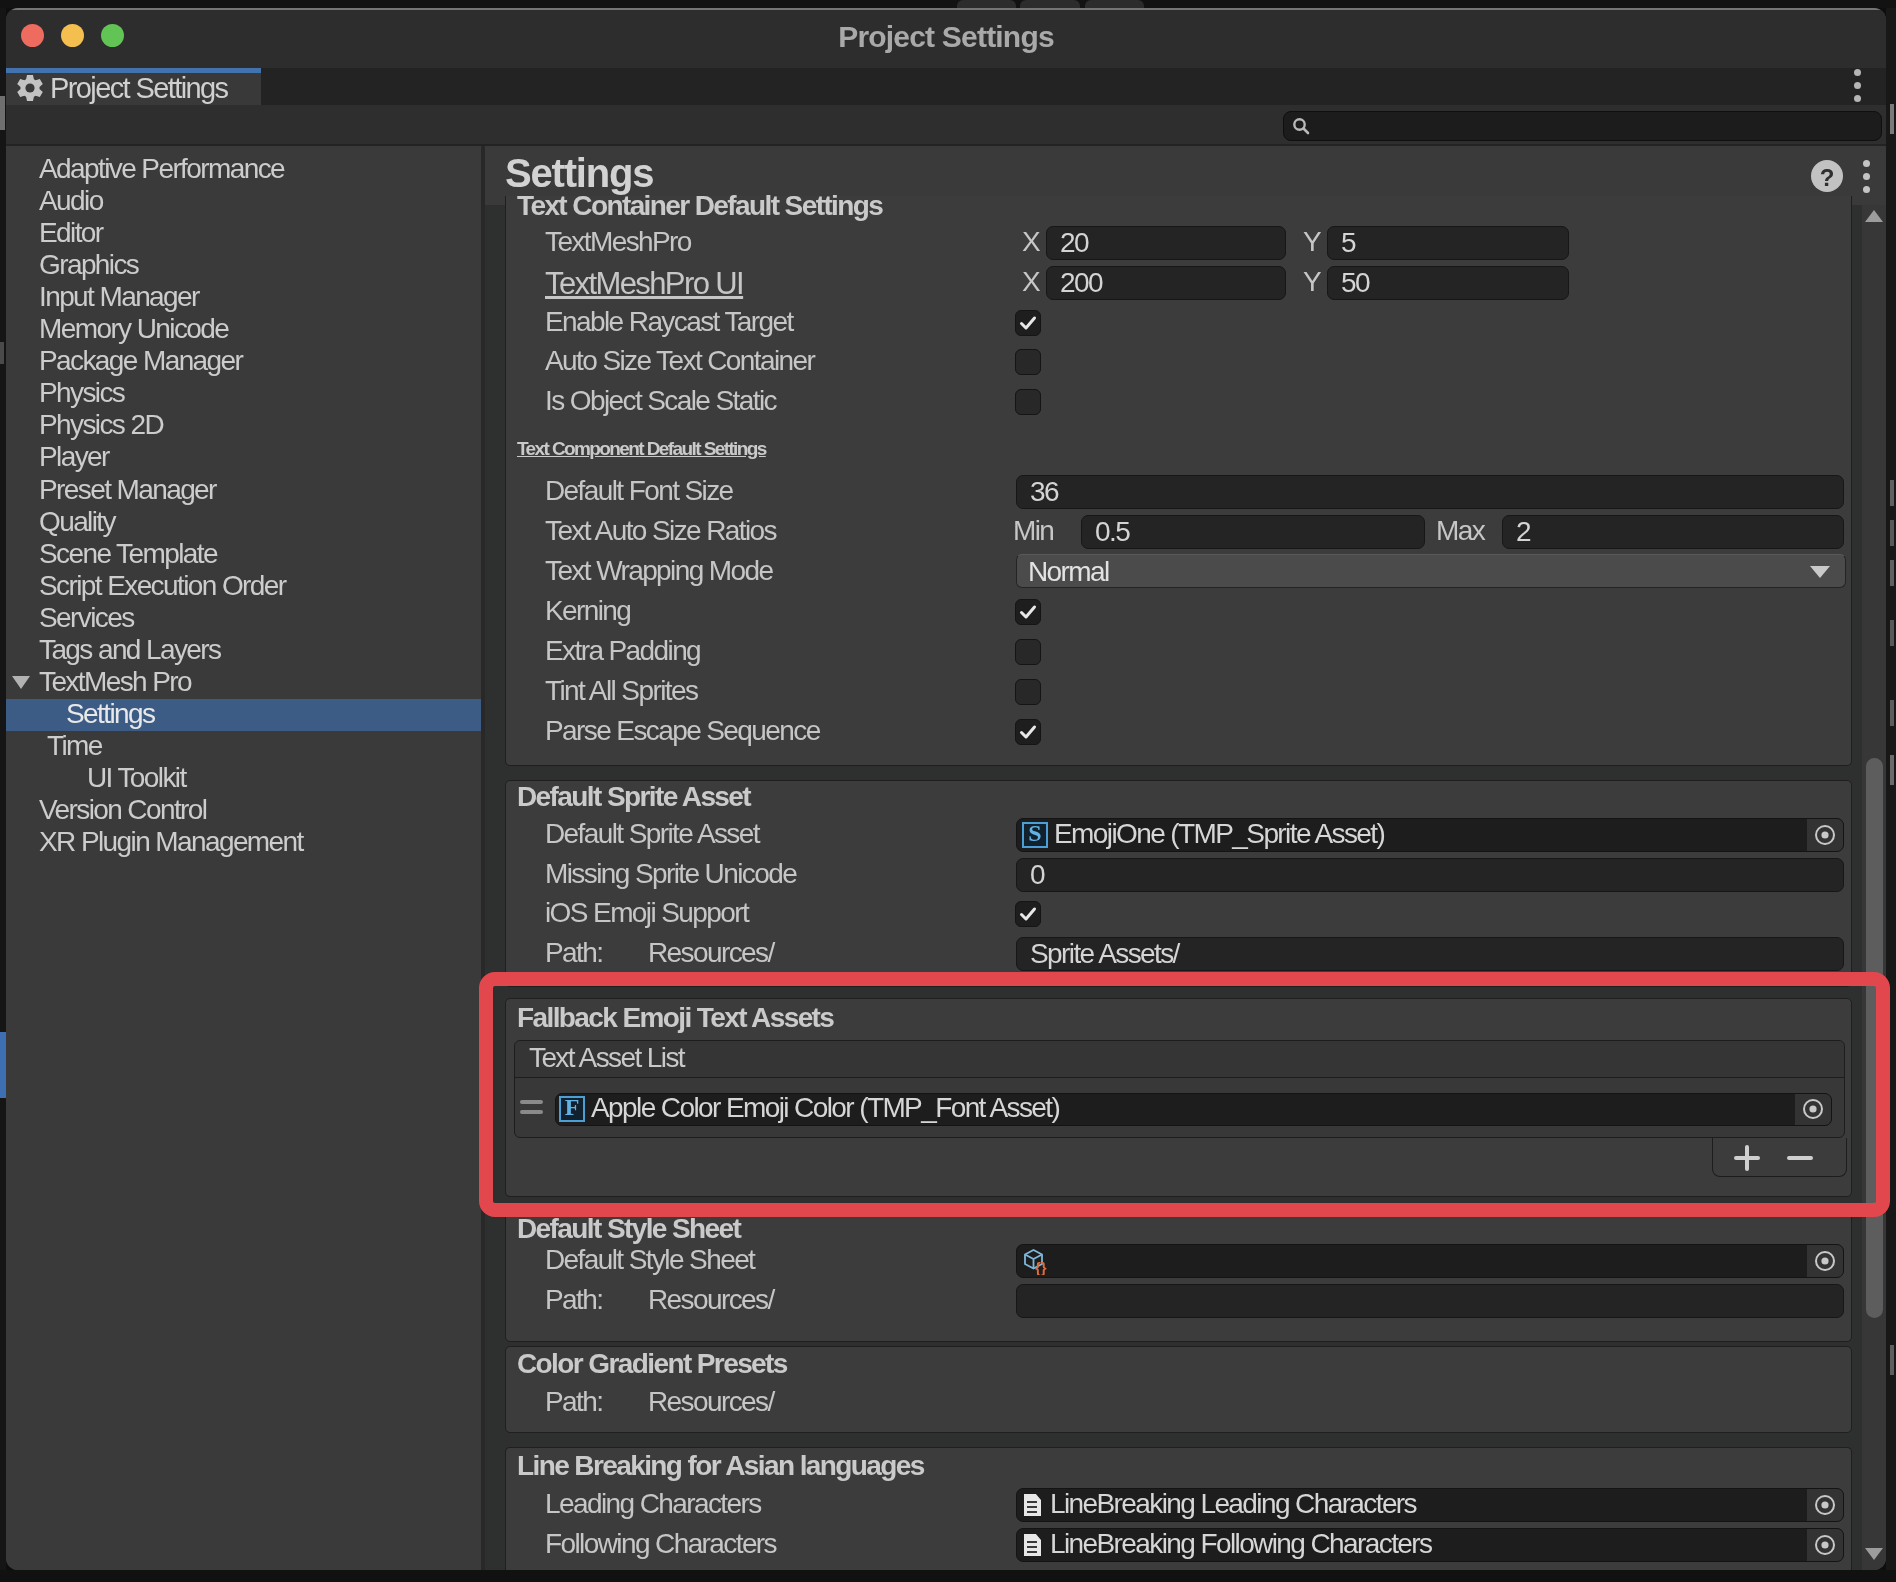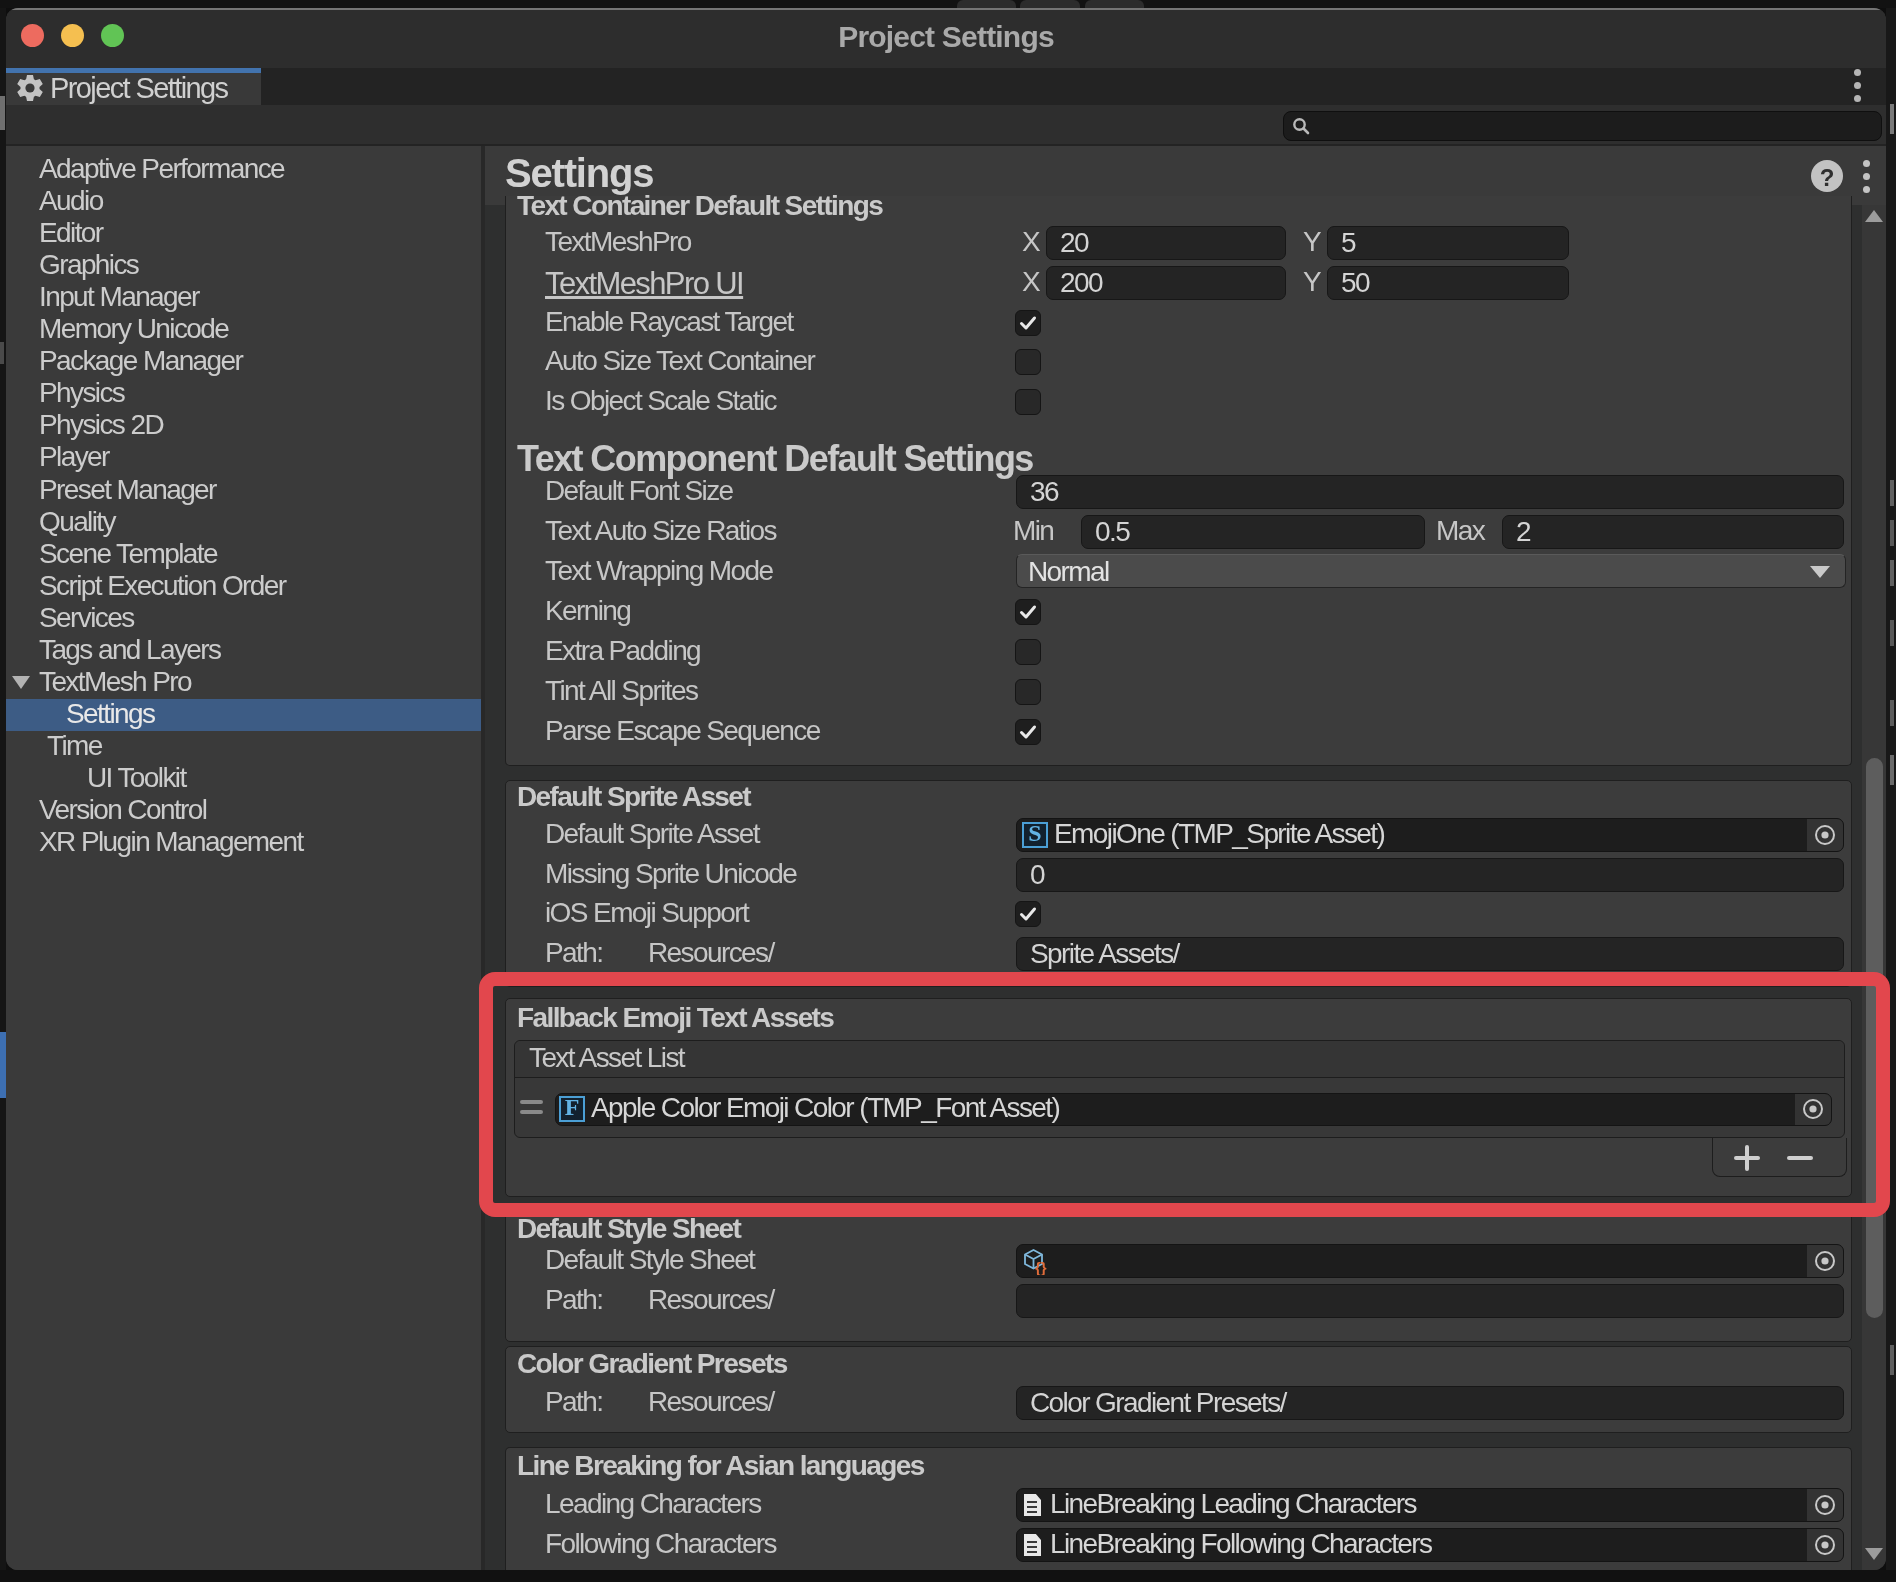--- a/index.html
+++ b/index.html
@@ -111,21 +111,21 @@
 <div class="fld" style="left:1327px;top:266px;width:242px;height:34px;line-height:31px;">50</div>
 <div class="t" style="left:545px;top:306px;font-size:28px;">Enable Raycast Target</div>
 <div class="cb" style="left:1015px;top:310px;background:#1e1e1e;"></div>
       <svg class="a" style="left:1018px;top:313px;" width="20" height="20" viewBox="0 0 20 20">
         <polyline points="3.5,10.5 8,15 16.5,5" fill="none" stroke="#e8e8e8" stroke-width="3" stroke-linecap="round" stroke-linejoin="round"></polyline>
       </svg>
 <div class="t" style="left:545px;top:345px;font-size:28px;">Auto Size Text Container</div>
 <div class="cb" style="left:1015px;top:349px;background:#282828;"></div>
 <div class="t" style="left:545px;top:385px;font-size:28px;">Is Object Scale Static</div>
 <div class="cb" style="left:1015px;top:389px;background:#282828;"></div>
-<div class="t b" style="left:517px;top:438px;font-size:36px;">Text Component Default Settings</div>
+<div class="t b" style="left:517px;top:438px;font-size:19px;text-decoration:underline;">Text Component Default Settings</div>
 <div class="t" style="left:545px;top:475px;font-size:28px;">Default Font Size</div>
 <div class="fld" style="left:1016px;top:475px;width:828px;height:34px;line-height:31px;">36</div>
 <div class="t" style="left:545px;top:515px;font-size:28px;">Text Auto Size Ratios</div>
 <div class="t" style="left:1013px;top:515px;font-size:28px;">Min</div>
 <div class="fld" style="left:1081px;top:515px;width:344px;height:34px;line-height:31px;">0.5</div>
 <div class="t" style="left:1436px;top:515px;font-size:28px;">Max</div>
 <div class="fld" style="left:1502px;top:515px;width:342px;height:34px;line-height:31px;">2</div>
 <div class="t" style="left:545px;top:555px;font-size:28px;">Text Wrapping Mode</div>
 <div class="a" style="left:1016px;top:554px;width:830px;height:34px;box-sizing:border-box;background:#4b4b4b;border:1px solid #242424;border-top-color:#5a5a5a;border-radius:6px;"></div>
 <div class="t" style="left:1028px;top:556px;color:#e2e2e2;">Normal</div>
@@ -205,21 +205,20 @@
         <circle cx="13" cy="13" r="9" fill="none" stroke="#c8c8c8" stroke-width="2"></circle>
         <circle cx="13" cy="13" r="3.6" fill="#c8c8c8"></circle>
       </svg>
 <div class="t" style="left:545px;top:1284px;font-size:28px;">Path:</div>
 <div class="t" style="left:648px;top:1284px;font-size:28px;">Resources/</div>
 <div class="fld" style="left:1016px;top:1284px;width:828px;height:34px;line-height:31px;"></div>
 <div class="sec" style="left:505px;top:1346px;width:1347px;height:87px;"></div>
 <div class="t b" style="left:517px;top:1348px;font-size:28px;">Color Gradient Presets</div>
 <div class="t" style="left:545px;top:1386px;font-size:28px;">Path:</div>
 <div class="t" style="left:648px;top:1386px;font-size:28px;">Resources/</div>
-<div class="fld" style="left:1016px;top:1386px;width:828px;height:34px;line-height:31px;">Color Gradient Presets/</div>
 <div class="sec" style="left:505px;top:1447px;width:1347px;height:123px;border-bottom:none;border-radius:5px 5px 0 0;"></div>
 <div class="t b" style="left:517px;top:1450px;font-size:28px;">Line Breaking for Asian languages</div>
 <div class="t" style="left:545px;top:1488px;font-size:28px;">Leading Characters</div>
 <div class="obj" style="left:1016px;top:1488px;width:828px;height:34px;">
         <div class="a" style="right:0;top:0;width:36px;height:34px;background:#333333;"></div>
       </div>
       <div class="a" style="left:1024px;top:1494px;width:17px;height:22px;background:#e8e8e8;clip-path:polygon(0 0, 70% 0, 100% 27%, 100% 100%, 0 100%);"></div>
       <div class="a" style="left:1027px;top:1501px;width:10px;height:2px;background:#3a3a3a;"></div>
       <div class="a" style="left:1027px;top:1506px;width:10px;height:2px;background:#3a3a3a;"></div>
       <div class="a" style="left:1027px;top:1511px;width:10px;height:2px;background:#3a3a3a;"></div>

